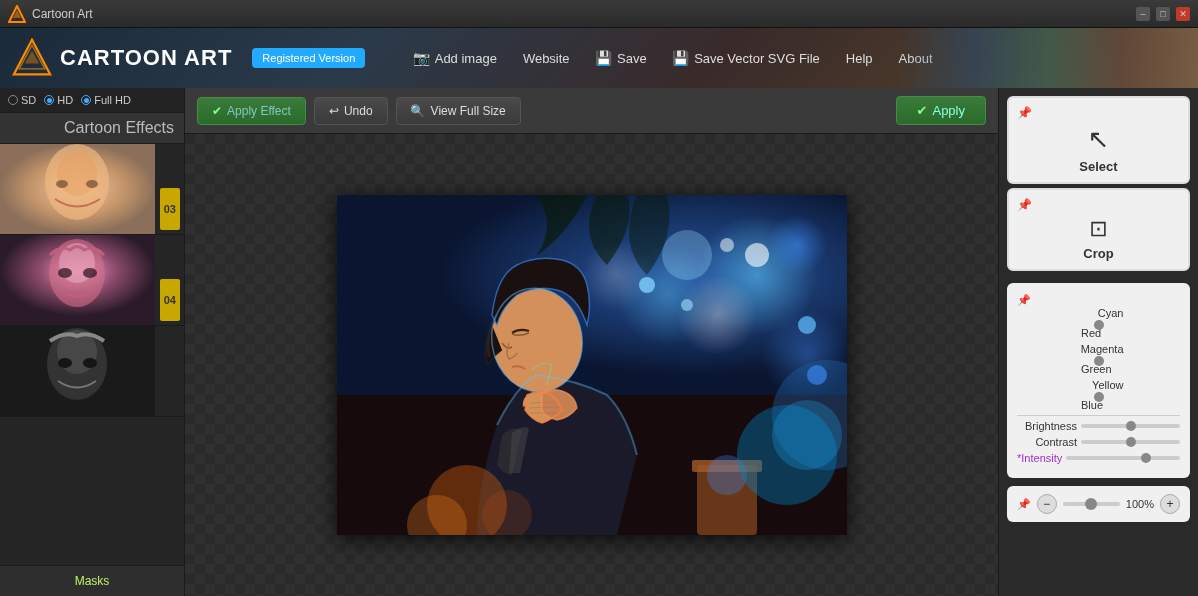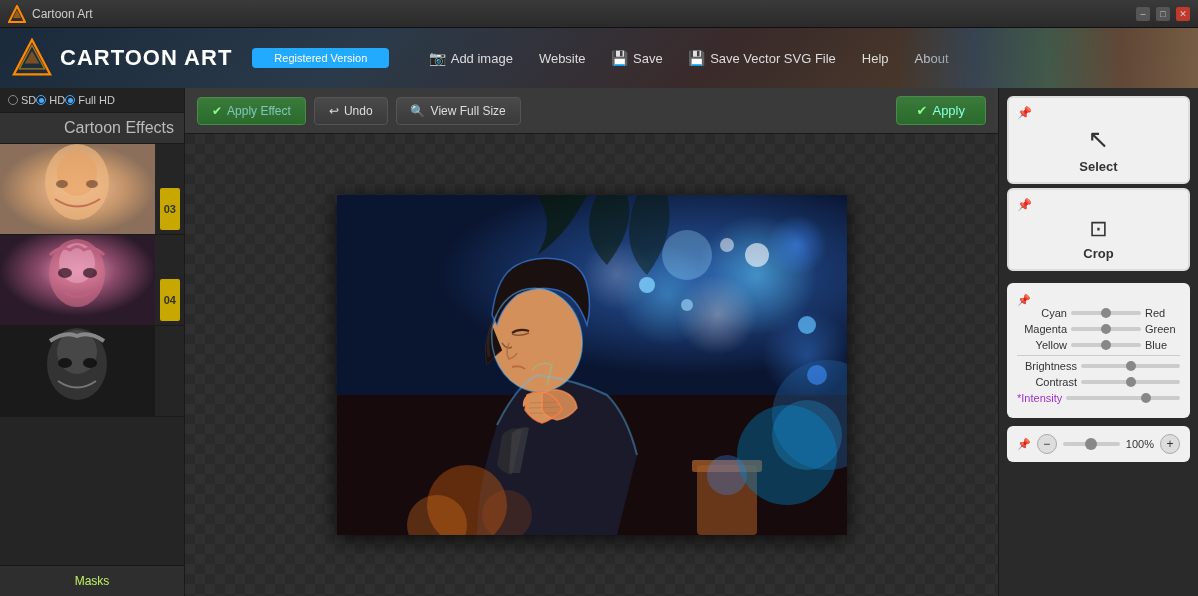--- a/index.html
+++ b/index.html
@@ -107,21 +107,21 @@
       background: #2a2a2a;
       border-right: 1px solid #1a1a1a;
       display: flex;
       flex-direction: column;
     }
     #resolution-bar {
       background: #222;
       padding: 6px 8px;
       display: flex;
       align-items: center;
-      gap: 0;
+      gap: 8px;
       font-size: 11px;
       border-bottom: 1px solid #1a1a1a;
     }
     .radio-option {
       display: flex;
       align-items: center;
       gap: 3px;
       cursor: pointer;
     }
     .radio-dot {
@@ -320,20 +320,21 @@
       background: #f0f0f0;
       border-radius: 6px;
       margin: 4px 8px;
       padding: 10px;
     }
     .color-row {
       display: flex;
       align-items: center;
       margin-bottom: 4px;
       gap: 4px;
+      flex-direction: column;
     }
     .color-label-left {
       width: 50px;
       font-size: 11px;
       color: #333;
       text-align: right;
     }
     .color-label-right {
       width: 35px;
       font-size: 11px;
@@ -468,21 +469,21 @@
 <div id="app-header">
   <div id="header-bg-art"></div>
   <div id="logo-area">
     <svg id="logo-triangle" width="44" height="44" viewBox="0 0 44 44">
       <polygon points="22,2 42,40 2,40" fill="none" stroke="#f80" stroke-width="2.5"></polygon>
       <polygon points="22,8 36,34 8,34" fill="none" stroke="#fa0" stroke-width="1.5" opacity="0.6"></polygon>
       <polygon points="22,14 30,28 14,28" fill="#f80" opacity="0.4"></polygon>
     </svg>
     <span id="app-title">Cartoon Art</span>
   </div>
-  <button style="background:#2af; border:none; border-radius:4px; padding:4px 22px; font-size:11px; color:#fff; cursor:pointer; margin-right:8px;">Registered Version</button>
+  <button style="background:#2af; border:none; border-radius:4px; padding:4px 10px; font-size:11px; color:#fff; cursor:pointer; margin-right:16px;">Registered Version</button>
   <nav id="menu-bar">
     <div class="menu-item">
       <span class="menu-item-icon">📷</span>
       <span>Add image</span>
     </div>
     <div class="menu-item">
       <span>Website</span>
     </div>
     <div class="menu-item">
       <span class="menu-item-icon">💾</span>

